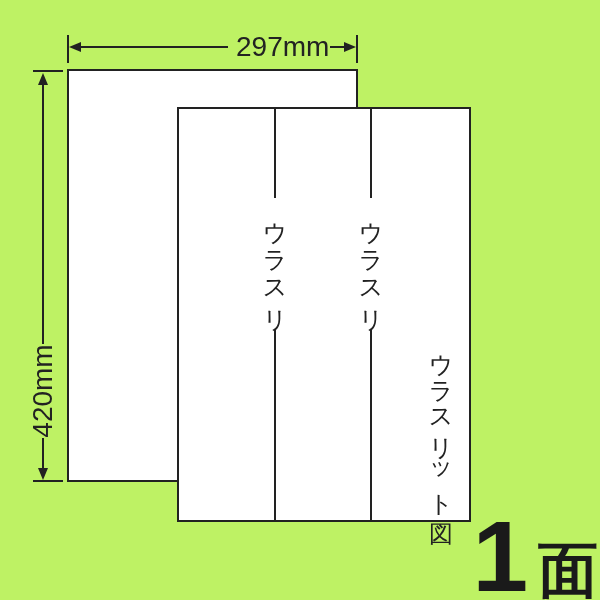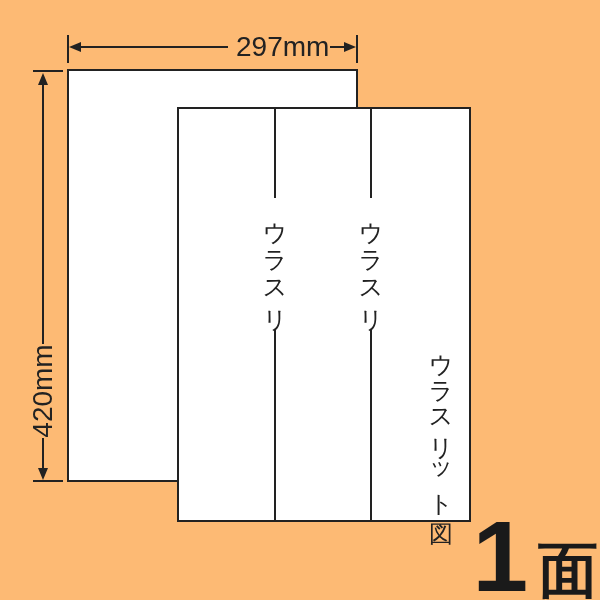--- a/index.html
+++ b/index.html
@@ -5,21 +5,21 @@
   html, body { margin: 0; padding: 0; }
   body {
     font-family: "Liberation Sans", "DejaVu Sans", sans-serif;
     background: #ffffff;
     color: #222222;
   }
   .stage {
     position: relative;
     width: 600px;
     height: 600px;
-    background: #fdba74;
+    background: #bef264;
     overflow: hidden;
   }
   
   .sheet-outline {
     position: absolute;
     left: 67px; top: 69px;
     width: 291px; height: 413px;
     border: 2px solid #222;
     box-sizing: border-box;
     background: #ffffff;

